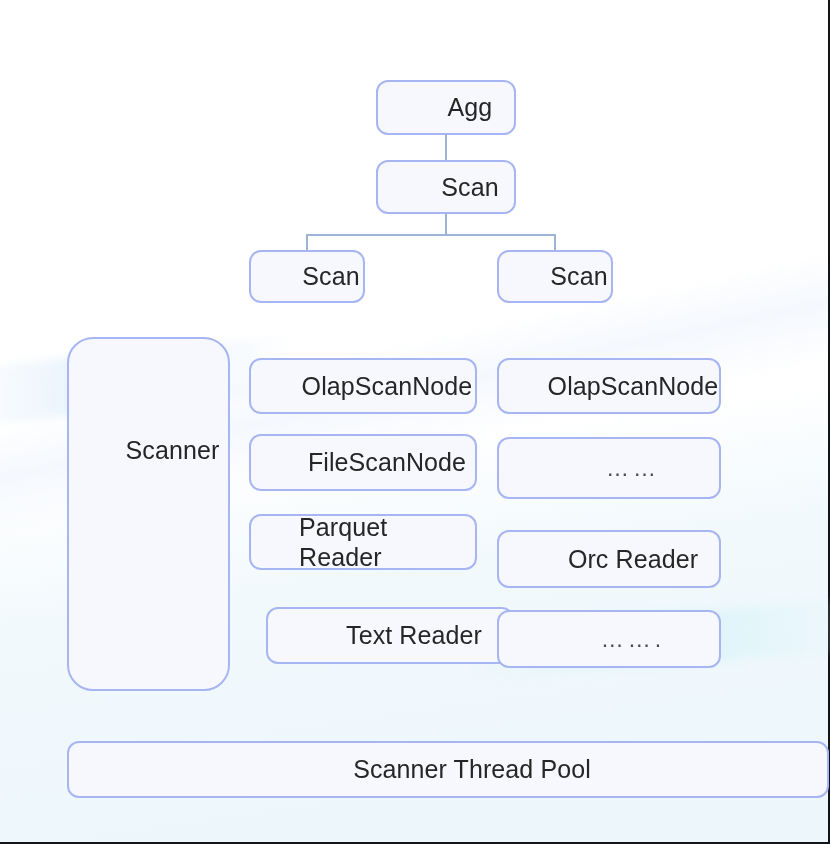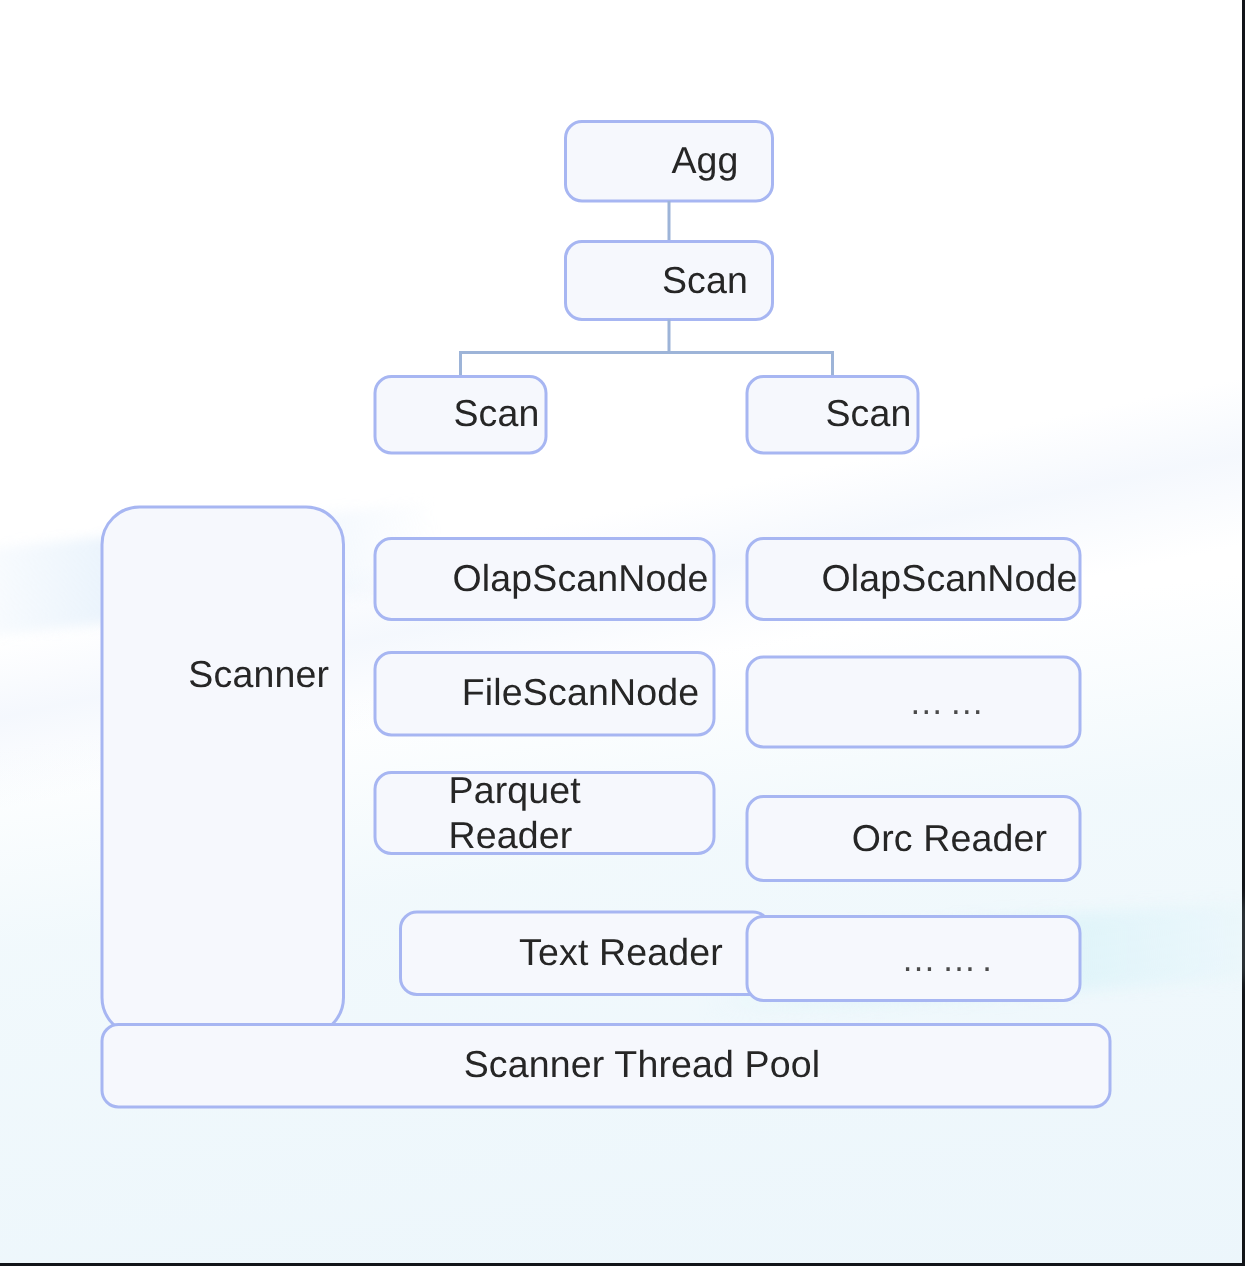--- a/index.html
+++ b/index.html
@@ -106,15 +106,15 @@
   <div class="node" style="left:266px; top:607px; width:248px; height:57px;">Text Reader</div>
 
   <div class="node" style="left:497px; top:358px; width:224px; height:56px;">OlapScanNode</div>
 
   <div class="node dots" style="left:497px; top:437px; width:224px; height:62px;">……</div>
 
   <div class="node" style="left:497px; top:530px; width:224px; height:58px;">Orc Reader</div>
 
   <div class="node dots" style="left:497px; top:610px; width:224px; height:58px;">…….</div>
 
-  <div class="node" style="left:67px; top:682px; width:674px; height:57px;">Scanner Thread Pool</div>
+  <div class="node" style="left:67px; top:741px; width:762px; height:57px;">Scanner Thread Pool</div>
 
 </div>
 
 </body></html>

